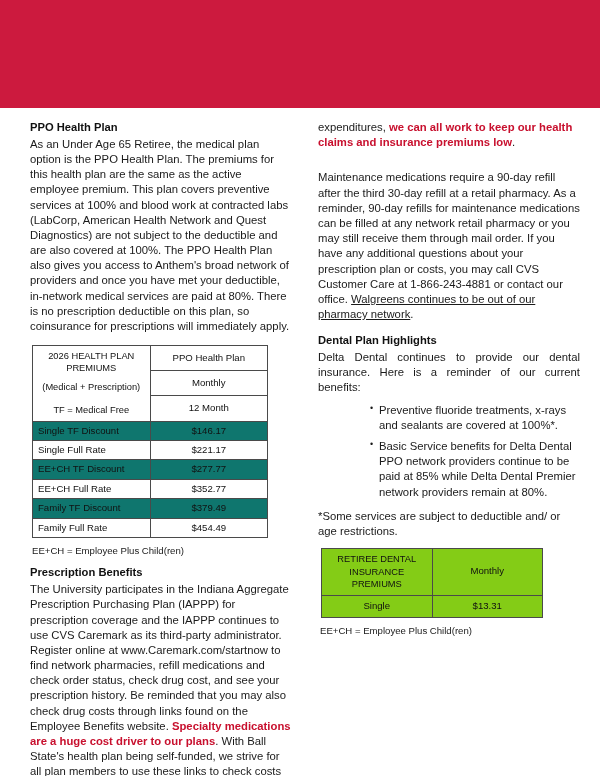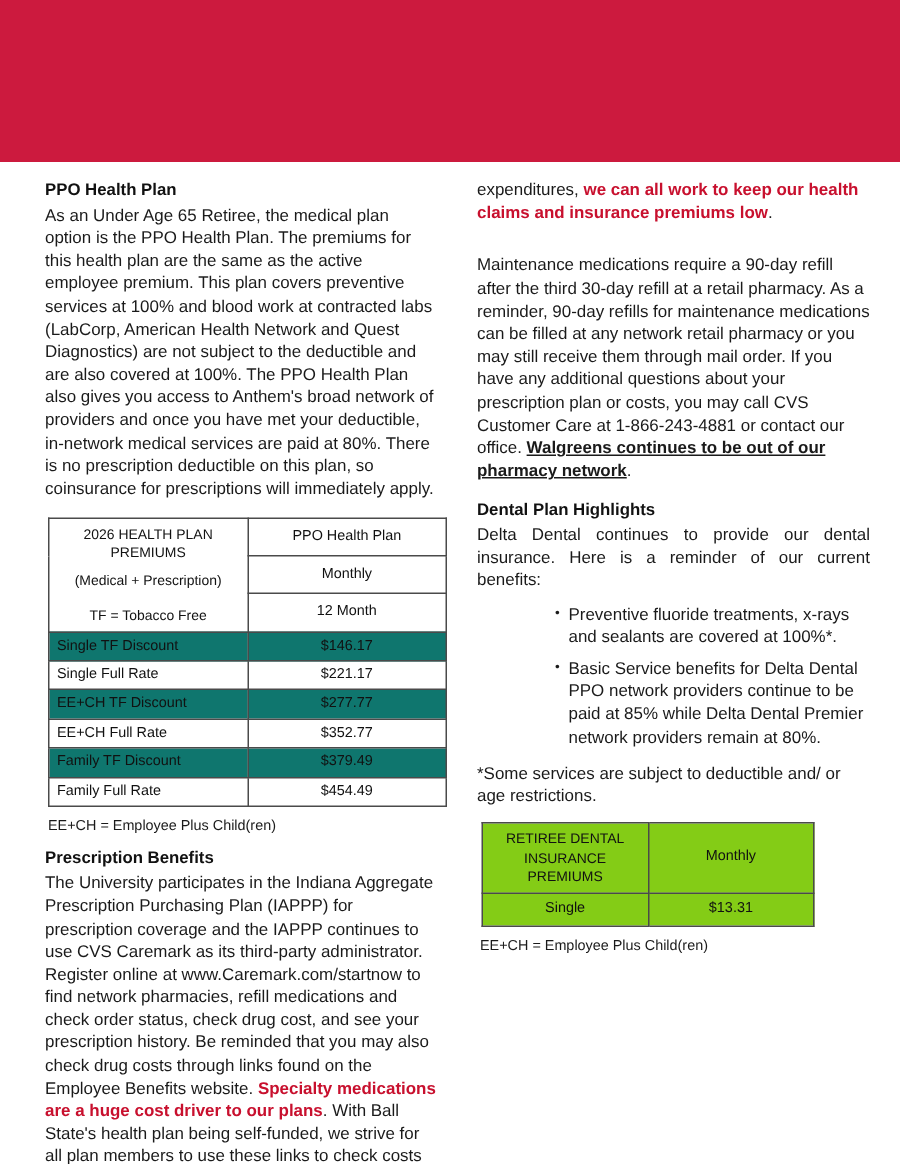--- a/index.html
+++ b/index.html
@@ -53,28 +53,28 @@
     text-align: justify;
   }
   p.tight {
     margin-bottom: 0;
   }
   .red-bold {
     color: #c8102e;
     font-weight: bold;
   }
   .ul-bold {
-    font-weight: bold;
+    font-weight: normal;
     text-decoration: underline;
   }
   table.prem {
     border-collapse: collapse;
     margin: 7px 0 0 2px;
     font-size: 9.6px;
-    width: 266px;
+    width: 236px;
     table-layout: fixed;
   }
   table.prem td {
     border: 1px solid #4a4a4a;
     padding: 3px 5px;
     line-height: 1.3;
     color: #111;
   }
   table.prem td.hd-left {
     text-align: center;
@@ -166,21 +166,21 @@
       <h2 class="section-title">PPO Health Plan</h2>
       <p class="body-text">As an Under Age 65 Retiree, the medical plan option is the PPO Health Plan. The premiums for this health plan are the same as the active employee premium. This plan covers preventive services at 100% and blood work at contracted labs (LabCorp, American Health Network and Quest Diagnostics) are not subject to the deductible and are also covered at 100%.  The PPO Health Plan also gives you access to Anthem's broad network of providers and once you have met your deductible, in-network medical services are paid at 80%.  There is no prescription deductible on this plan, so coinsurance for prescriptions will immediately apply.</p>
 
       <table class="prem">
         <tbody>
           <tr>
             <td class="hd-left" rowspan="3">
               <div class="hdstack">
                 <span class="l1">2026 HEALTH PLAN PREMIUMS</span>
                 <span class="l2">(Medical + Prescription)</span>
-                <span class="l3">TF = Tobacco Free</span>
+                <span class="l3">TF = Medical Free</span>
               </div>
             </td>
             <td class="hd-right">PPO Health Plan</td>
           </tr>
           <tr>
             <td class="hd-right">Monthly</td>
           </tr>
           <tr>
             <td class="hd-right">12 Month</td>
           </tr>

